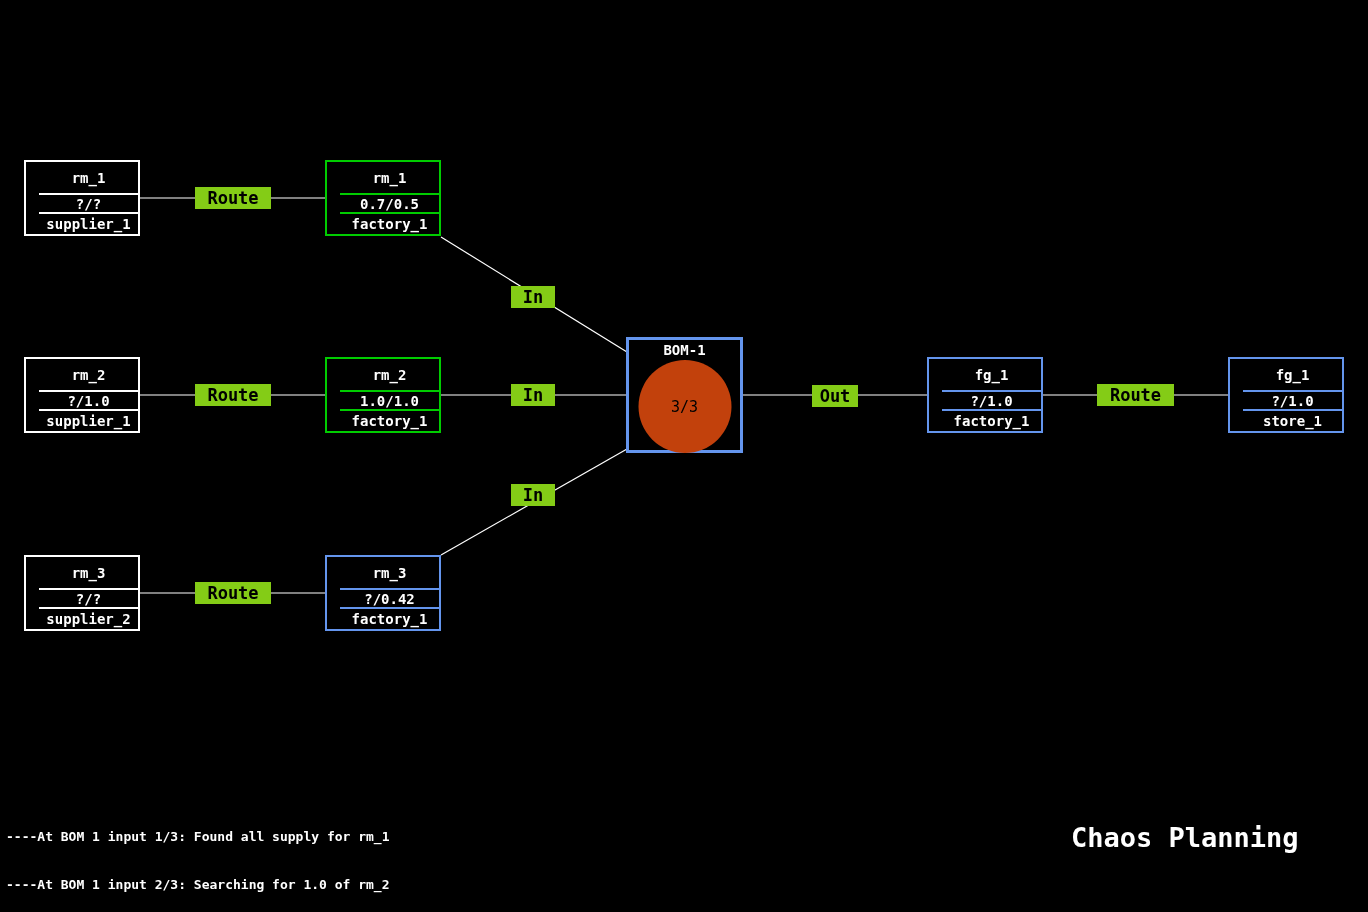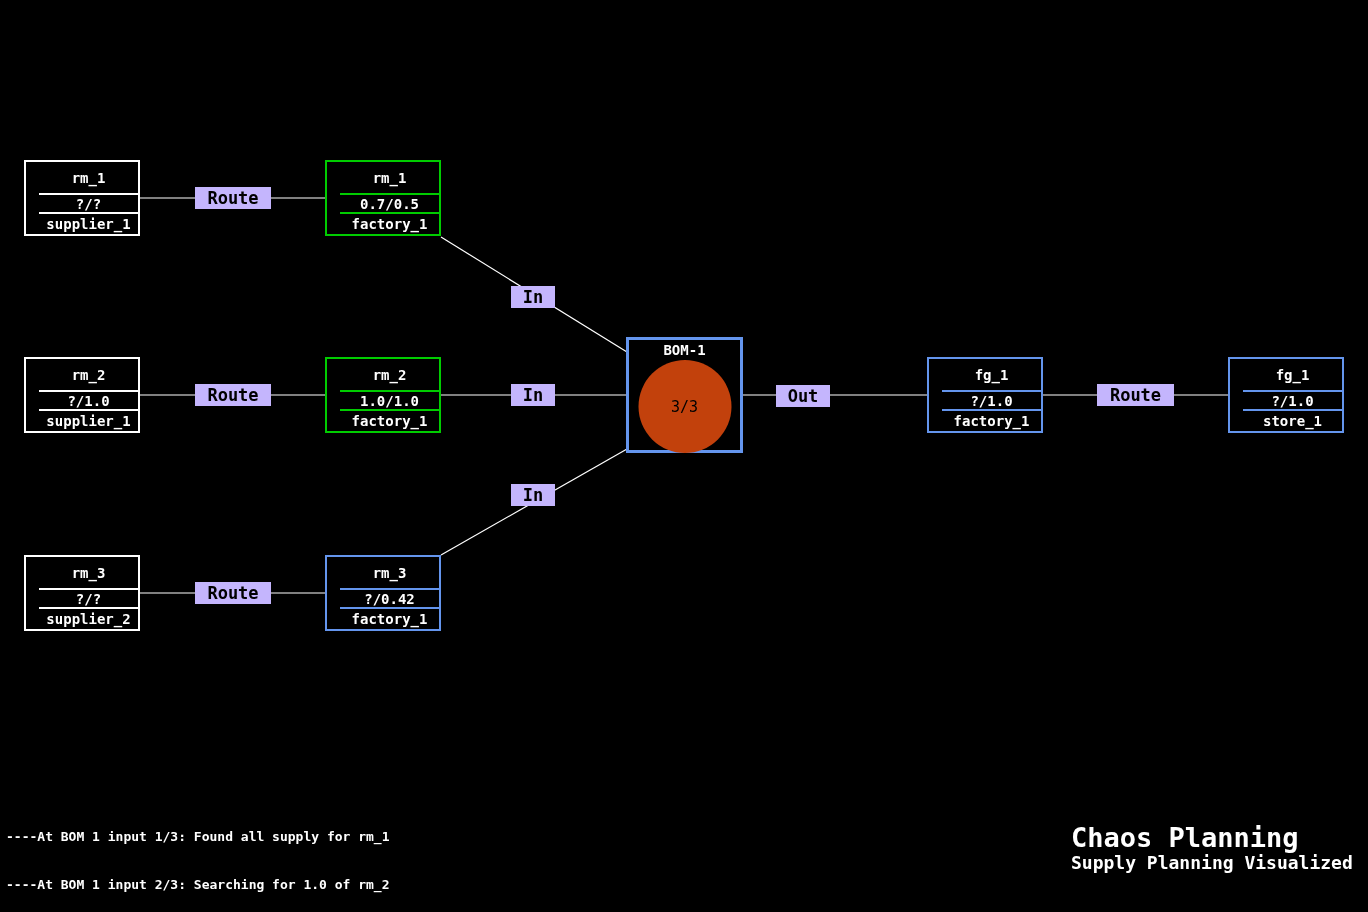--- a/index.html
+++ b/index.html
@@ -81,21 +81,21 @@
     align-items: center;
     justify-content: center;
     color: #000000;
     font-weight: normal;
     font-size: 15px;
   }
   
   .chip {
     position: absolute;
     height: 22px;
-    background: #c4b5fd;
+    background: #84cc16;
     color: #000000;
     font-weight: bold;
     font-size: 17px;
     display: flex;
     align-items: center;
     justify-content: center;
     white-space: nowrap;
   }
   
   #log-block {
@@ -183,30 +183,29 @@
     <div class="row qty">?/1.0</div>
     <div class="row loc">store_1</div>
   </div>
 
   <div class="chip" style="left:195px; top:187px; width:76px;">Route</div>
   <div class="chip" style="left:195px; top:384px; width:76px;">Route</div>
   <div class="chip" style="left:195px; top:582px; width:76px;">Route</div>
   <div class="chip" style="left:511px; top:286px; width:44px;">In</div>
   <div class="chip" style="left:511px; top:384px; width:44px;">In</div>
   <div class="chip" style="left:511px; top:484px; width:44px;">In</div>
-  <div class="chip" style="left:776px; top:385px; width:54px;">Out</div>
+  <div class="chip" style="left:812px; top:385px; width:46px;">Out</div>
   <div class="chip" style="left:1097px; top:384px; width:77px;">Route</div>
 
   <div id="log-block">
     <div class="log-line">----At BOM 1 input 1/3: Found all supply for rm_1</div>
     <div class="log-line">----At BOM 1 input 2/3: Searching for 1.0 of rm_2</div>
     
     
     
     
   </div>
 
   <div id="title-block">
     <div id="title-heading">Chaos Planning</div>
-    <div id="title-subheading">Supply Planning Visualized</div>
   </div>
 
 </div>
 
 </body></html>

